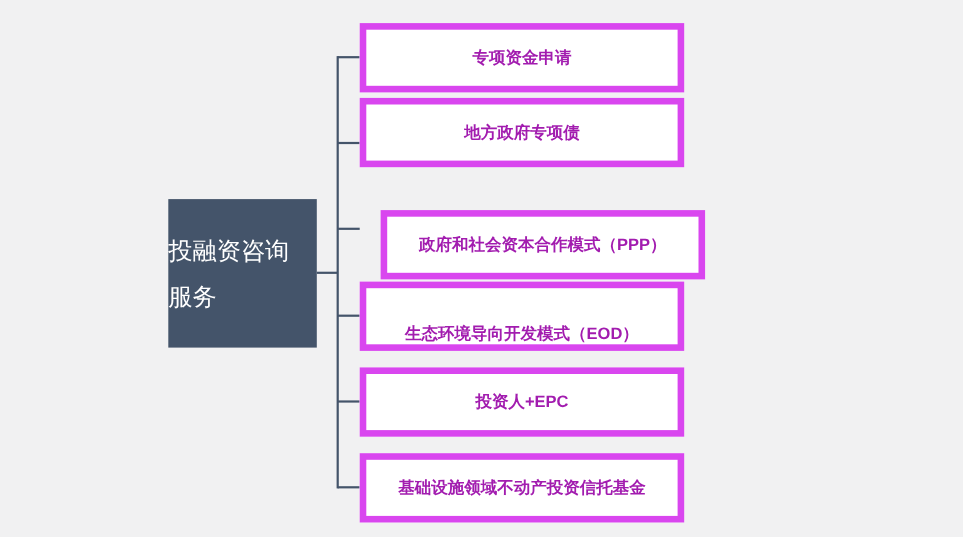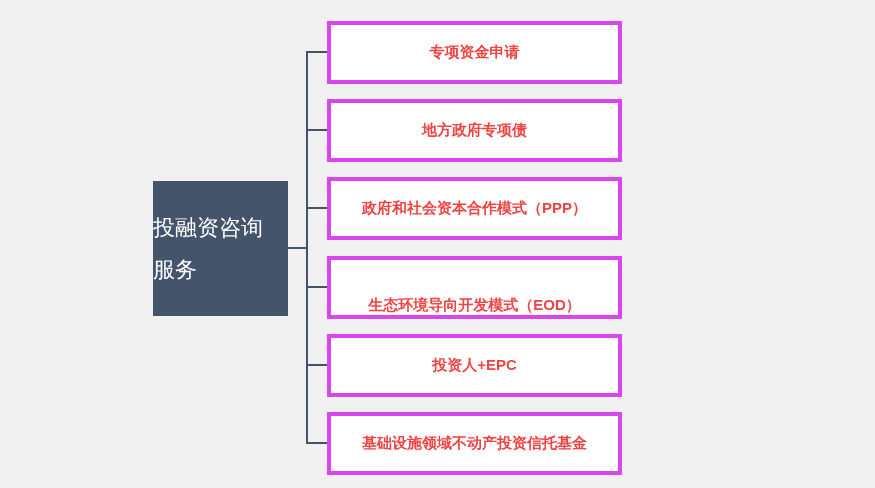--- a/index.html
+++ b/index.html
@@ -31,32 +31,32 @@
     font-size: 22px;
     line-height: 1.9;
     font-weight: 400;
   }
   .child-node {
     position: absolute;
     left: 327px;
     width: 295px;
     height: 63px;
     background: #ffffff;
-    border: 4px solid #d946ef;
-    color: #ef4444;
+    border: 6px solid #d946ef;
+    color: #a21caf;
     font-weight: 700;
     font-size: 15px;
     display: flex;
     align-items: center;
     justify-content: center;
     text-align: center;
   }
   .child-node.c0 { top: 21px; }
-  .child-node.c1 { top: 99px; }
-  .child-node.c2 { top: 177px; }
+  .child-node.c1 { top: 89px; }
+  .child-node.c2 { top: 191px; margin-left: 19px; }
   .child-node.c3 { top: 256px; align-items: flex-end; }
   .child-node.c4 { top: 334px; }
   .child-node.c5 { top: 412px; }
   .line {
     position: absolute;
     background: #44546A;
   }
   .trunk { left: 306px; top: 51px; width: 2px; height: 393px; }
   .root-link { left: 288px; top: 247px; width: 19px; height: 2px; }
   .stub { left: 307px; width: 20px; height: 2px; }

